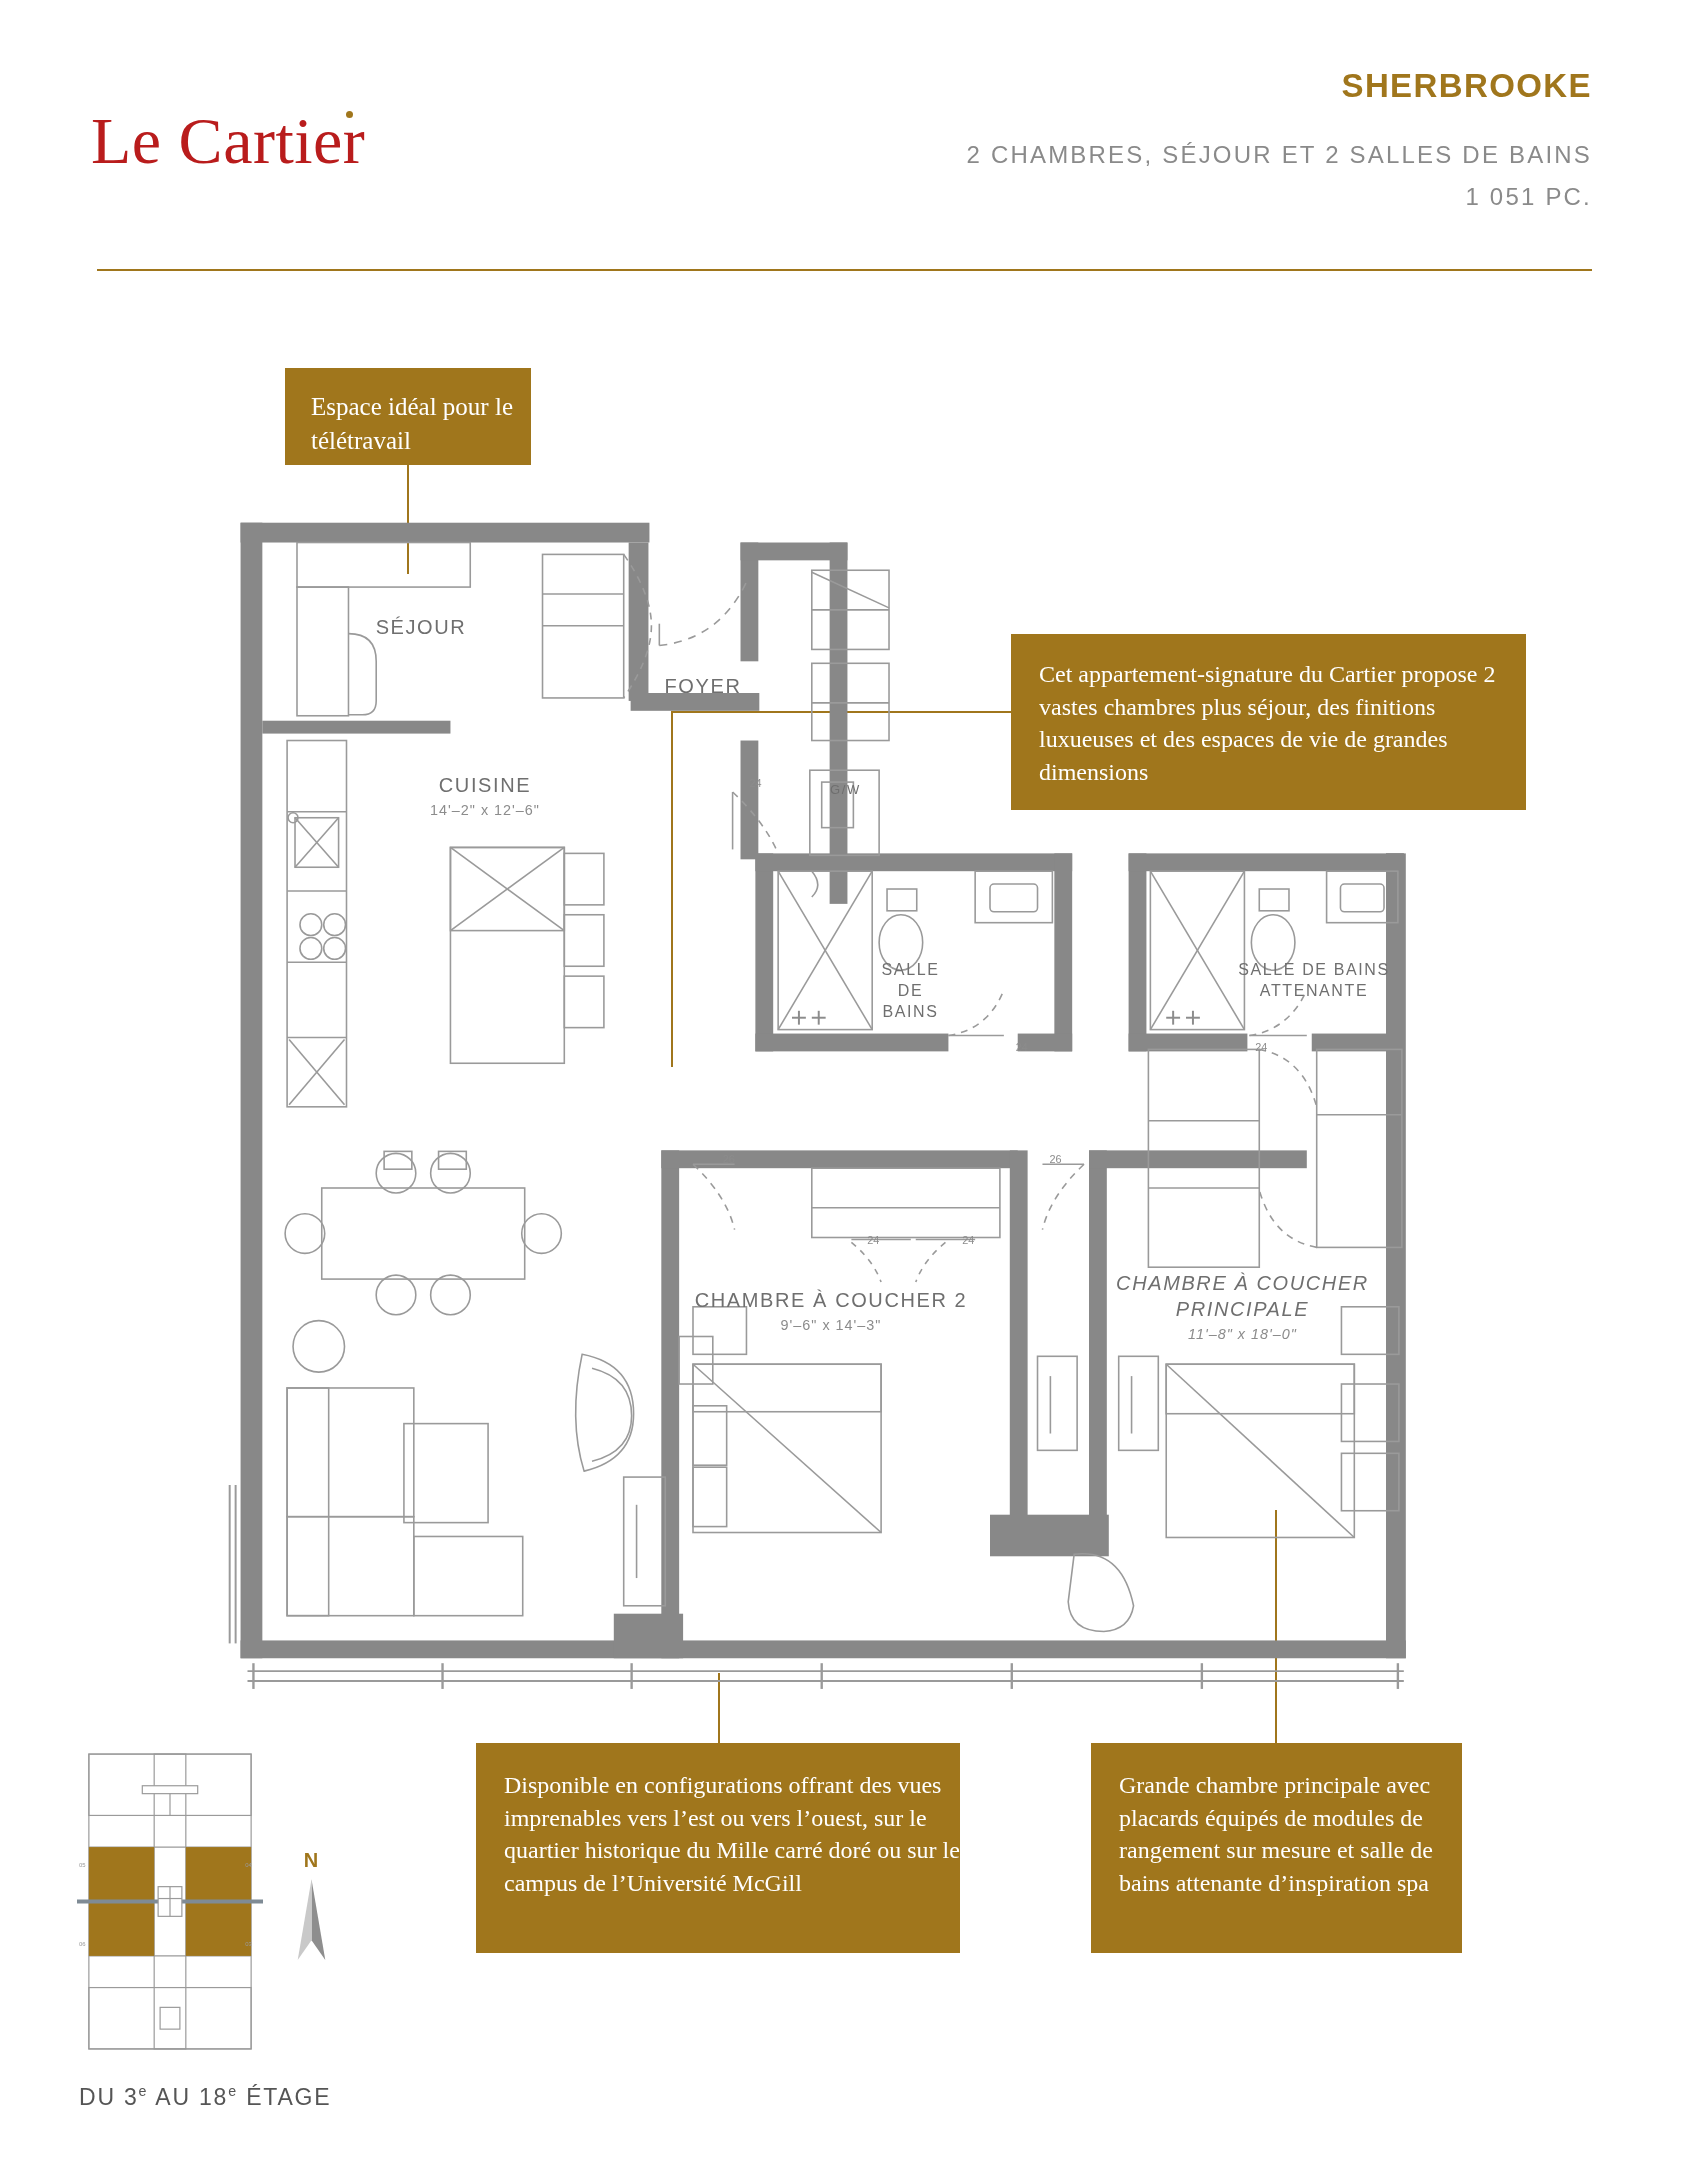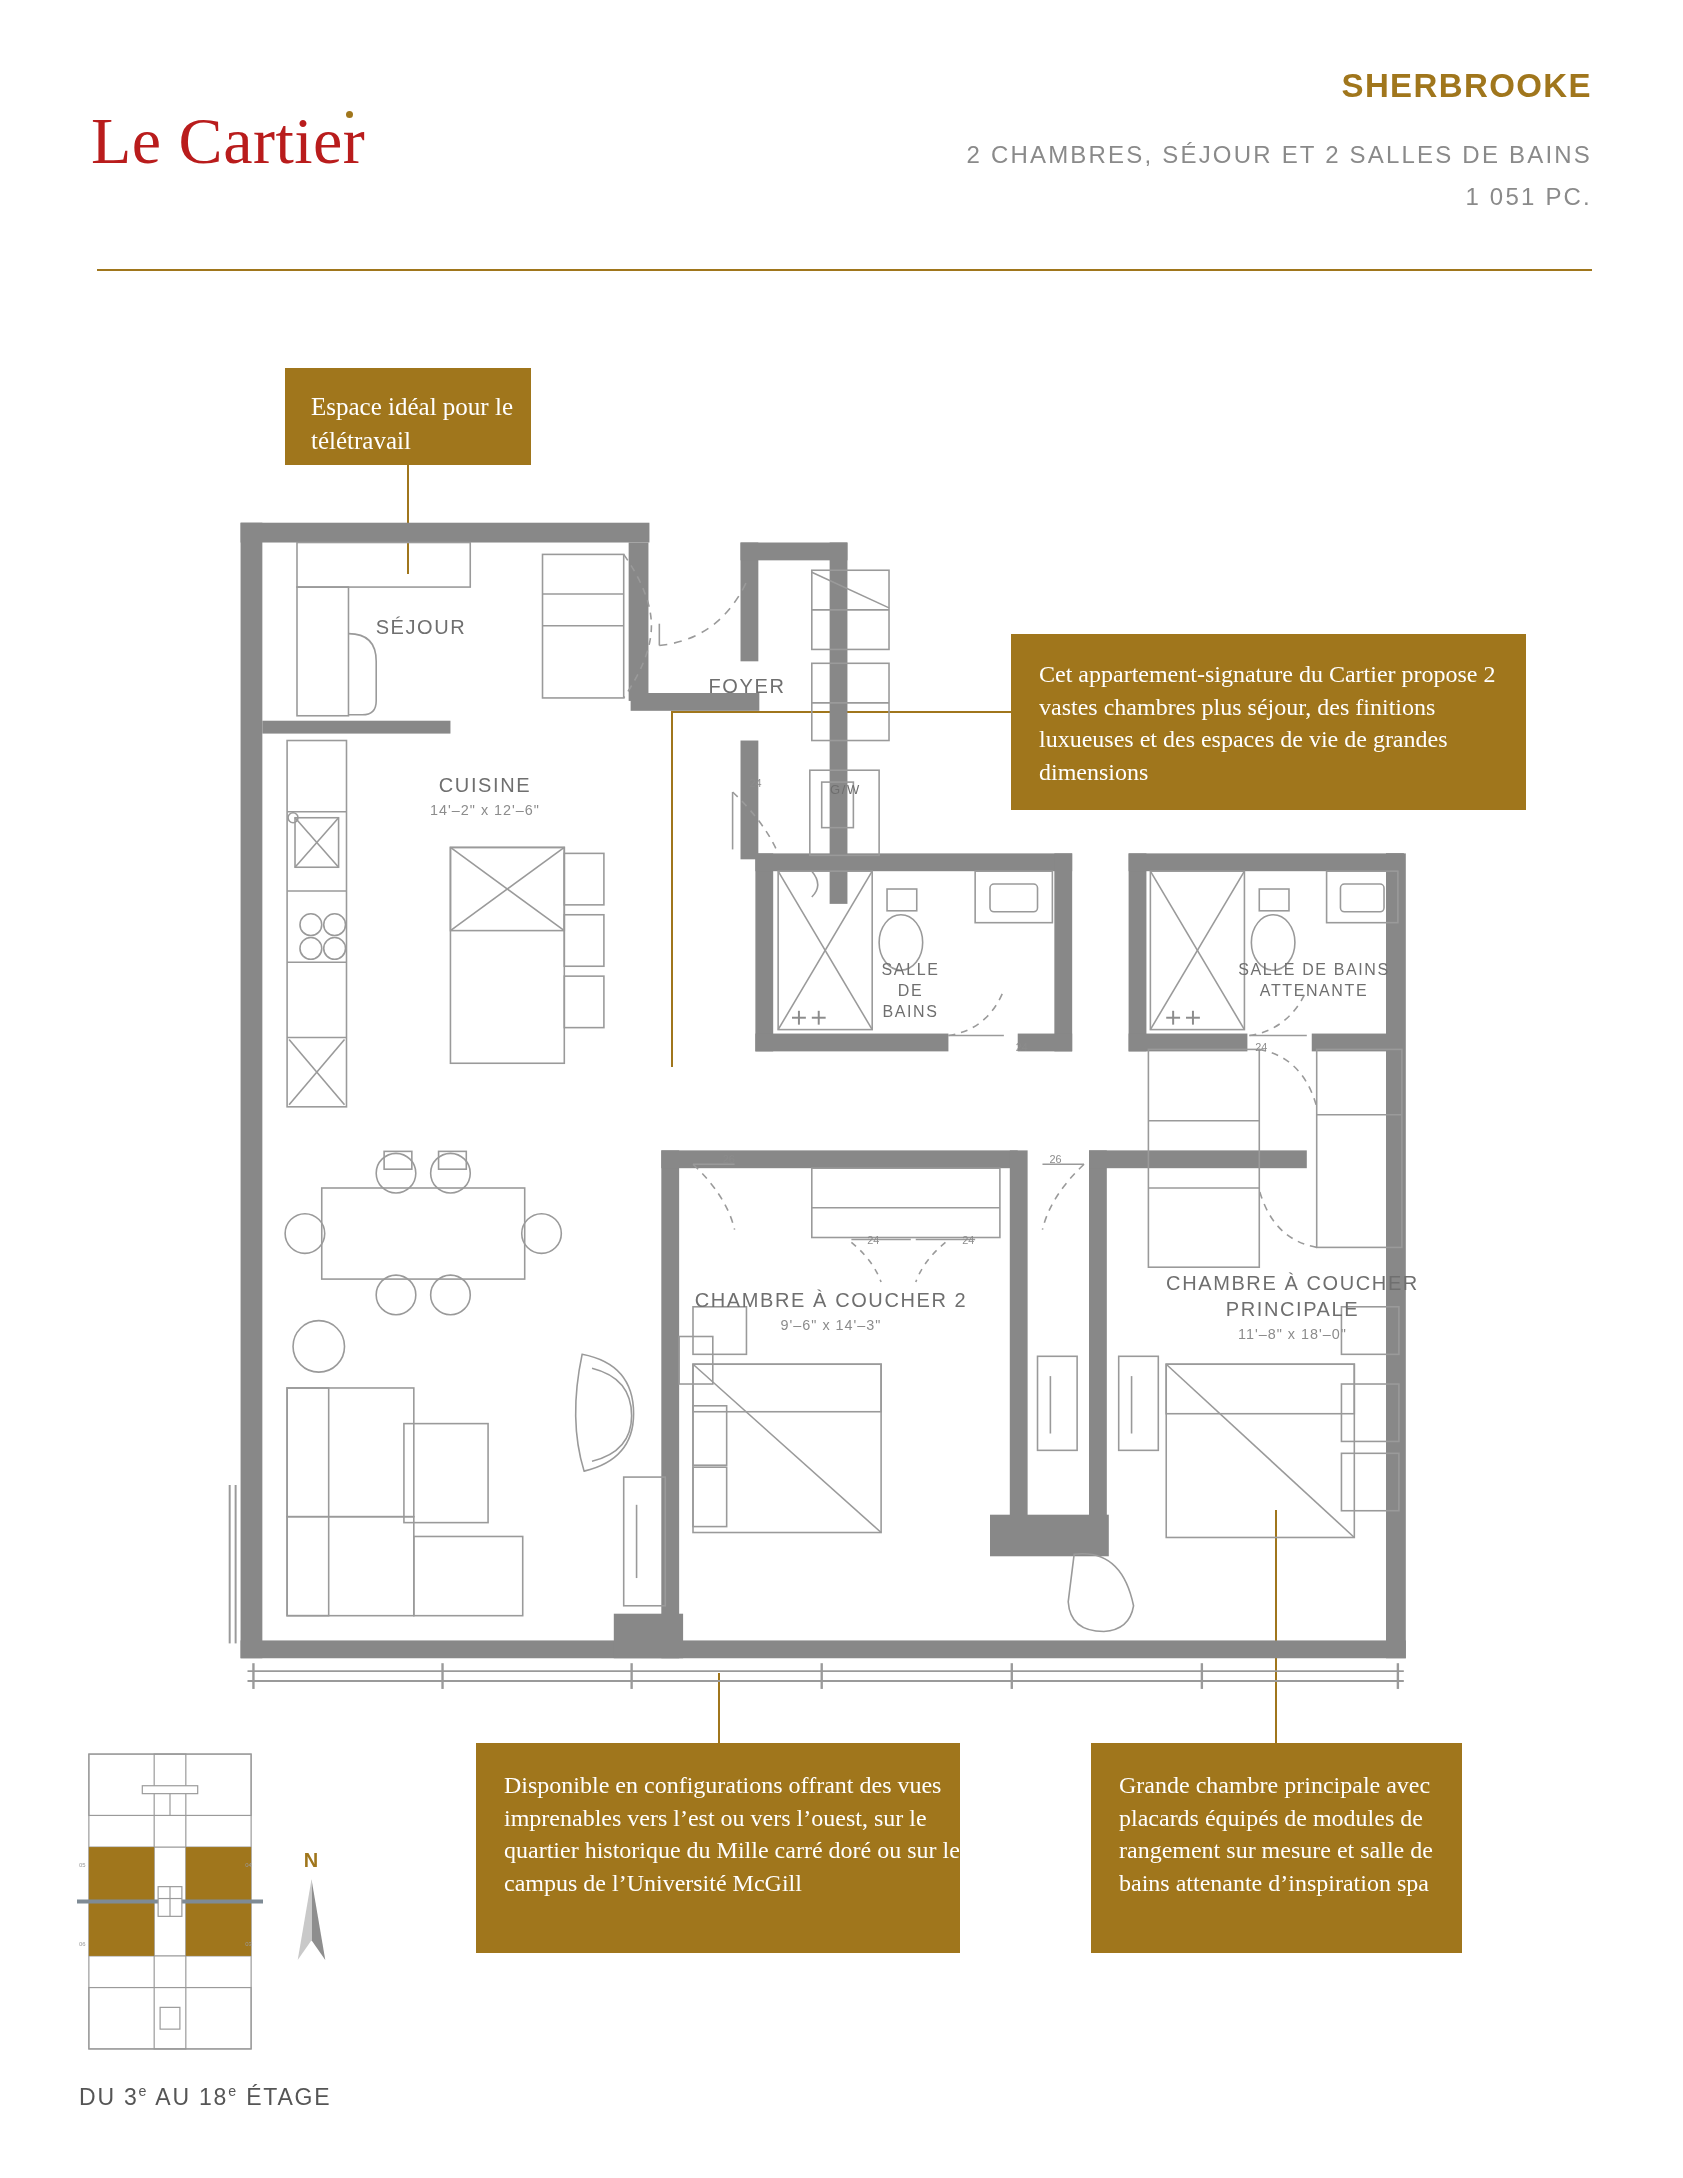--- a/index.html
+++ b/index.html
@@ -466,21 +466,21 @@
       <text x="972" y="1257">24</text>
       <text x="730" y="1175">26</text>
       <text x="1060" y="1175">26</text>
     </g>
   </svg>
 
   <div class="room-label" style="left:342px; top:614px; width:158px;">
     <div class="nm">SÉJOUR</div>
   </div>
 
-  <div class="room-label" style="left:624px; top:673px; width:158px;padding-left:44px;">
+  <div class="room-label" style="left:624px; top:673px; width:158px;">
     <div class="nm">FOYER</div>
   </div>
 
   <div class="room-label" style="left:376px; top:772px; width:218px;">
     <div class="nm">CUISINE</div>
     <div class="dim">14'–2"  x  12'–6"</div>
   </div>
 
   <div class="room-label" style="left:846px; top:960px; width:129px;">
     <div class="nm" style="font-size:16px;">SALLE</div>
@@ -491,21 +491,21 @@
   <div class="room-label" style="left:1200px; top:960px; width:228px;">
     <div class="nm" style="font-size:16px;">SALLE DE BAINS</div>
     <div class="nm" style="font-size:16px;">ATTENANTE</div>
   </div>
 
   <div class="room-label" style="left:653px; top:1287px; width:356px;">
     <div class="nm">CHAMBRE À COUCHER 2</div>
     <div class="dim">9'–6"  x  14'–3"</div>
   </div>
 
-  <div class="room-label" style="left:1129px; top:1270px; width:327px;">
+  <div class="room-label" style="left:1079px; top:1270px; width:327px;font-style:italic;">
     <div class="nm">CHAMBRE À COUCHER</div>
     <div class="nm">PRINCIPALE</div>
     <div class="dim">11'–8"  x  18'–0"</div>
   </div>
 
 
   <div class="room-label" style="left:818px; top:782px; width:55px;">
     <div style="font-size:13px;">G/W</div>
   </div>
 

